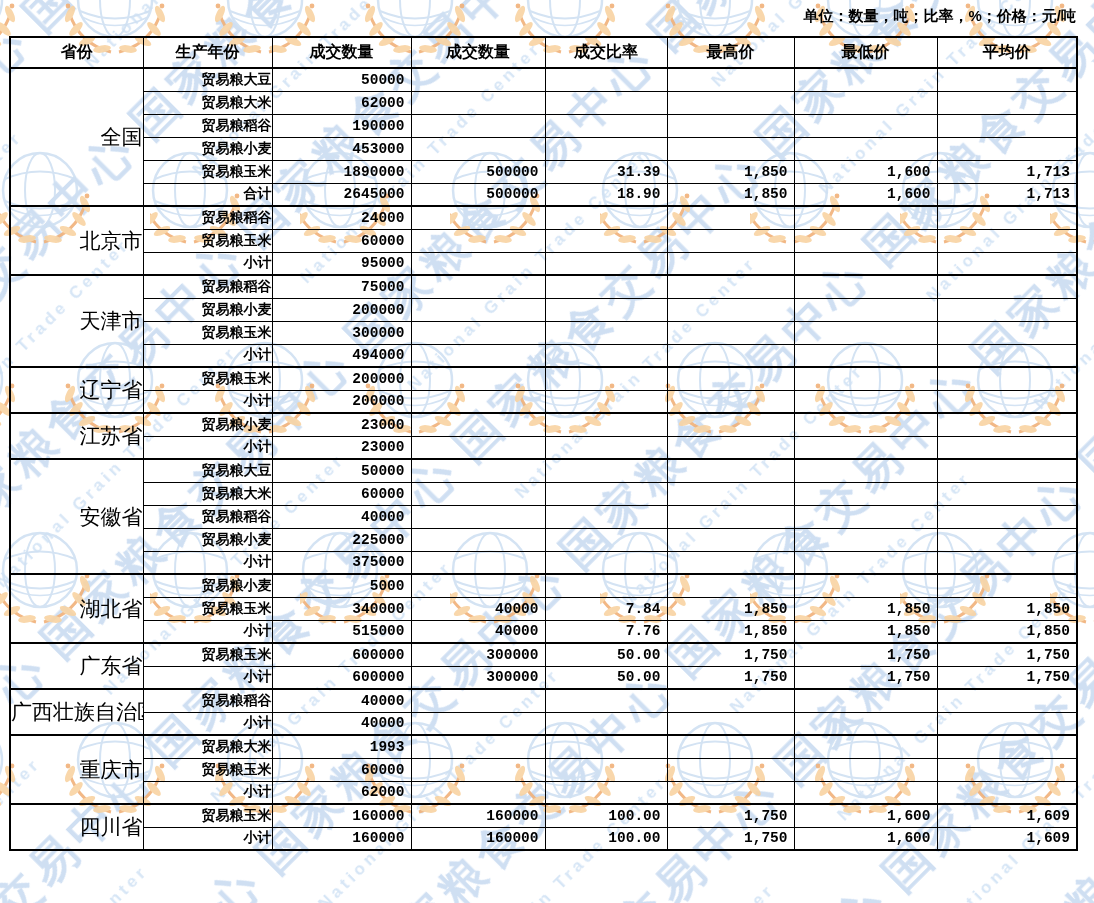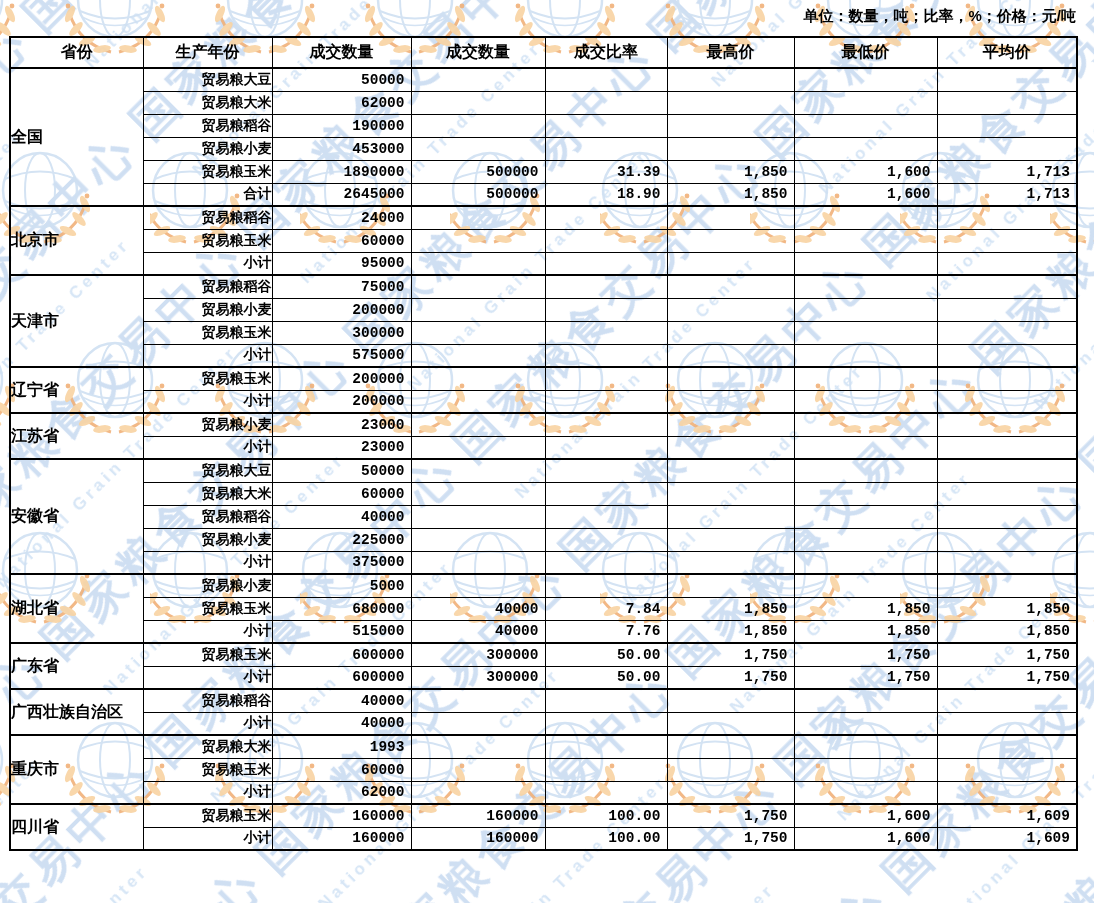--- a/index.html
+++ b/index.html
@@ -28,21 +28,21 @@
     position:absolute; left:9px; top:36px; z-index:1;
     width:1067px; border-collapse:collapse; table-layout:fixed;
     border:2px solid #000; background:transparent;
   }
   .grain-table th, .grain-table td { border:1px solid #000; overflow:hidden; white-space:nowrap; }
   .grain-table th {
     height:31px; font-size:16px; font-weight:bold; text-align:center;
   }
   .grain-table td { height:23px; }
   .grain-table td.province {
-    text-align:left; font-weight:bold; font-size:16px; vertical-align:middle;
+    text-align:right; font-weight:normal; font-size:21px; vertical-align:middle;
   }
   .grain-table td.variety { text-align:right; font-weight:bold; font-size:14px; }
   .grain-table td.num {
     text-align:right; padding-right:6px;
     font-family:"Liberation Mono", monospace; font-weight:bold; font-size:14.5px;
   }
   .grain-table tr.group-start td { border-top:2px solid #000; }
 </style>
 </head>
 <body>
@@ -216,21 +216,21 @@
         <td class="variety">贸易粮玉米</td>
         <td class="num">300000</td>
         <td class="num"></td>
         <td class="num"></td>
         <td class="num"></td>
         <td class="num"></td>
         <td class="num"></td>
       </tr>
       <tr>
         <td class="variety">小计</td>
-        <td class="num">575000</td>
+        <td class="num">494000</td>
         <td class="num"></td>
         <td class="num"></td>
         <td class="num"></td>
         <td class="num"></td>
         <td class="num"></td>
       </tr>
       <tr class="group-start">
         <td rowspan="2" class="province">辽宁省</td>
         <td class="variety">贸易粮玉米</td>
         <td class="num">200000</td>
@@ -319,21 +319,21 @@
         <td class="variety">贸易粮小麦</td>
         <td class="num">5000</td>
         <td class="num"></td>
         <td class="num"></td>
         <td class="num"></td>
         <td class="num"></td>
         <td class="num"></td>
       </tr>
       <tr>
         <td class="variety">贸易粮玉米</td>
-        <td class="num">680000</td>
+        <td class="num">340000</td>
         <td class="num">40000</td>
         <td class="num">7.84</td>
         <td class="num">1,850</td>
         <td class="num">1,850</td>
         <td class="num">1,850</td>
       </tr>
       <tr>
         <td class="variety">小计</td>
         <td class="num">515000</td>
         <td class="num">40000</td>

